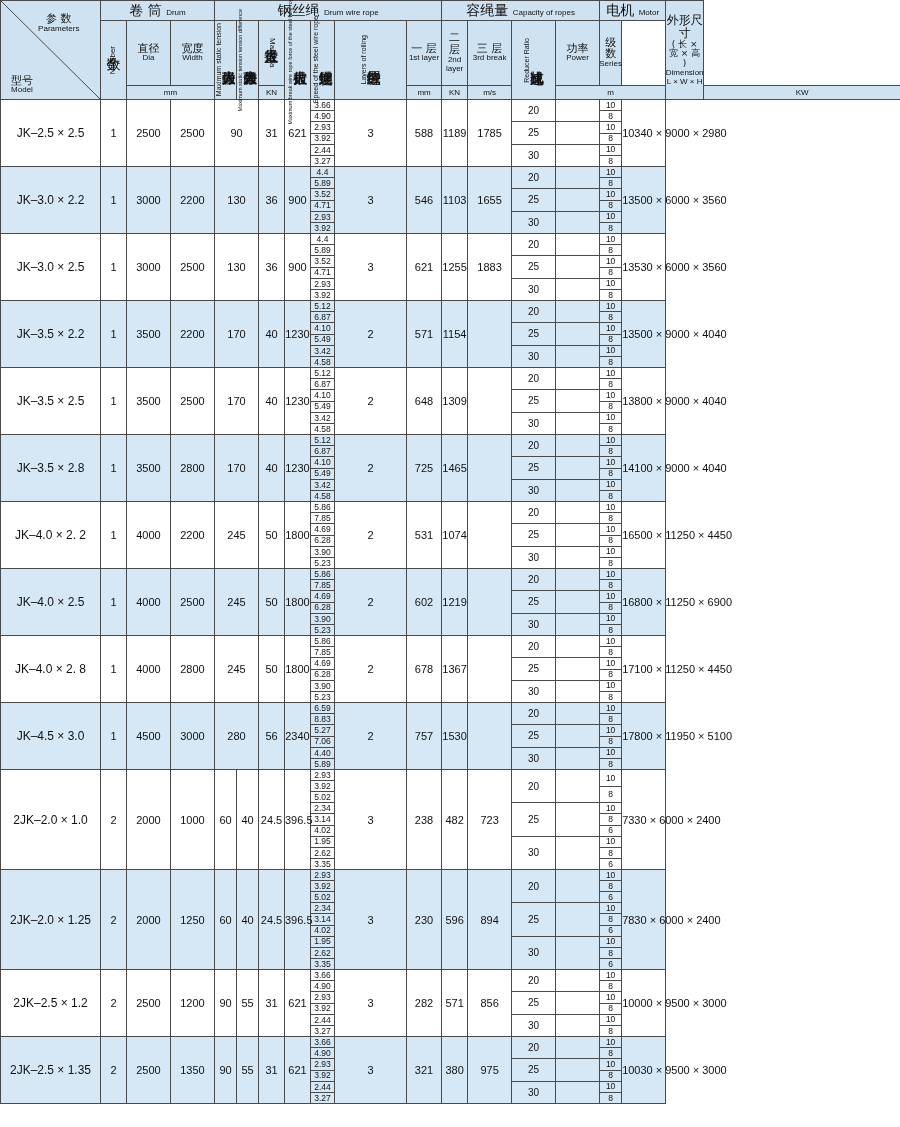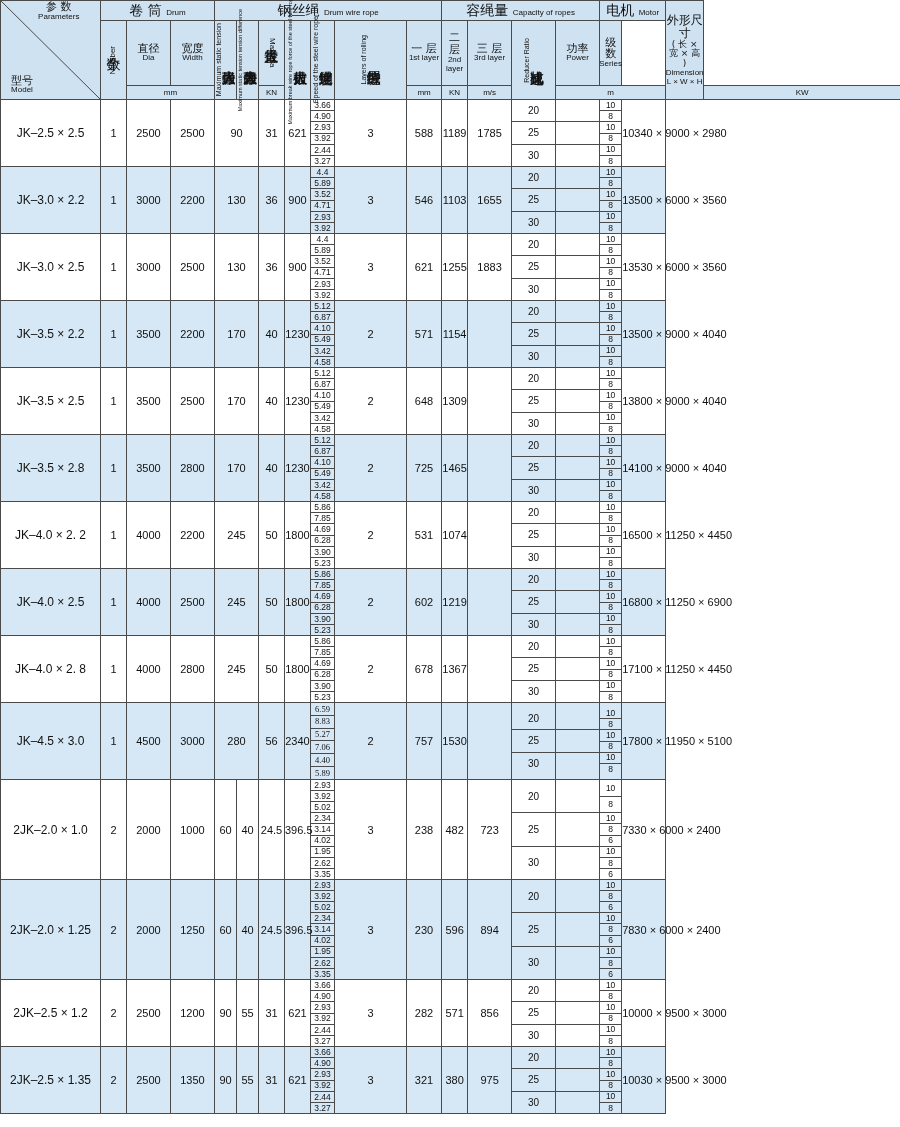--- a/index.html
+++ b/index.html
@@ -30,21 +30,21 @@
   .powerlist{display:flex;flex-direction:column;height:100%;}
   .powerlist > div{flex:1 1 0;border-bottom:1px solid #4a4a4a;}
   .powerlist > div:last-child{border-bottom:none;}
   .serieslist{display:flex;flex-direction:column;height:100%;}
   .serieslist > div{flex:1 1 0;border-bottom:1px solid #4a4a4a;display:flex;flex-direction:column;}
   .serieslist > div:last-child{border-bottom:none;}
   .serieslist > div > span{flex:1 1 0;font-size:8.5px;display:flex;align-items:center;justify-content:center;line-height:1;}
   .serieslist > div > span:first-child{border-bottom:1px solid #4a4a4a;}
   .corner{position:relative;}
   .corner .diag{position:absolute;left:0;top:0;width:100%;height:100%;}
-  .corner .p1{position:absolute;top:0;left:50%;transform:translateX(-30%);}
+  .corner .p1{position:absolute;top:12px;left:50%;transform:translateX(-30%);}
   .corner .p2{position:absolute;bottom:4px;left:10px;}
   .nowrap{white-space:nowrap;}
 </style>
 </head>
 <body>
 
 <div id="sheet">
   <table>
     <colgroup>
       <col style="width:100px">
@@ -170,21 +170,21 @@
         </td>
         <td class="hdr">
           <div class="stack">
             <span class="cn t11">二 层</span>
             <span class="t8">2nd layer</span>
           </div>
         </td>
         <td class="hdr">
           <div class="stack">
             <span class="cn t11">三 层</span>
-            <span class="t8">3rd layer</span>
+            <span class="t8">3rd break</span>
           </div>
         </td>
         <td class="hdr" rowspan="2">
           <div style="display:flex;justify-content:center;align-items:center;height:66px;">
             <span class="t7 vertr">Reducer Ratio</span>
             <span class="cn t10 vert">减速机速比</span>
           </div>
         </td>
         <td class="hdr">
           <div class="stack">
@@ -700,21 +700,21 @@
         </tr>
         <tr class="rowB" style="height: 66px;">
           <td class="t12 nowrap">JK–4.5 × 3.0</td>
           <td class="t11">1</td>
           <td class="t11">4500</td>
           <td class="t11">3000</td>
           <td colspan="2" class="t11">280</td>
           <td class="t11">56</td>
           <td class="t11">2340</td>
           <td class="speedcell">
-            <div class="speedlist" style="height: 76px; font-family: Liberation Serif, serif;">
+            <div class="speedlist" style="height: 66px;">
               <div>6.59</div>
               <div>8.83</div>
               <div>5.27</div>
               <div>7.06</div>
               <div>4.40</div>
               <div>5.89</div>
             </div>
           </td>
           <td class="t11">2</td>
           <td class="t11">757</td>

